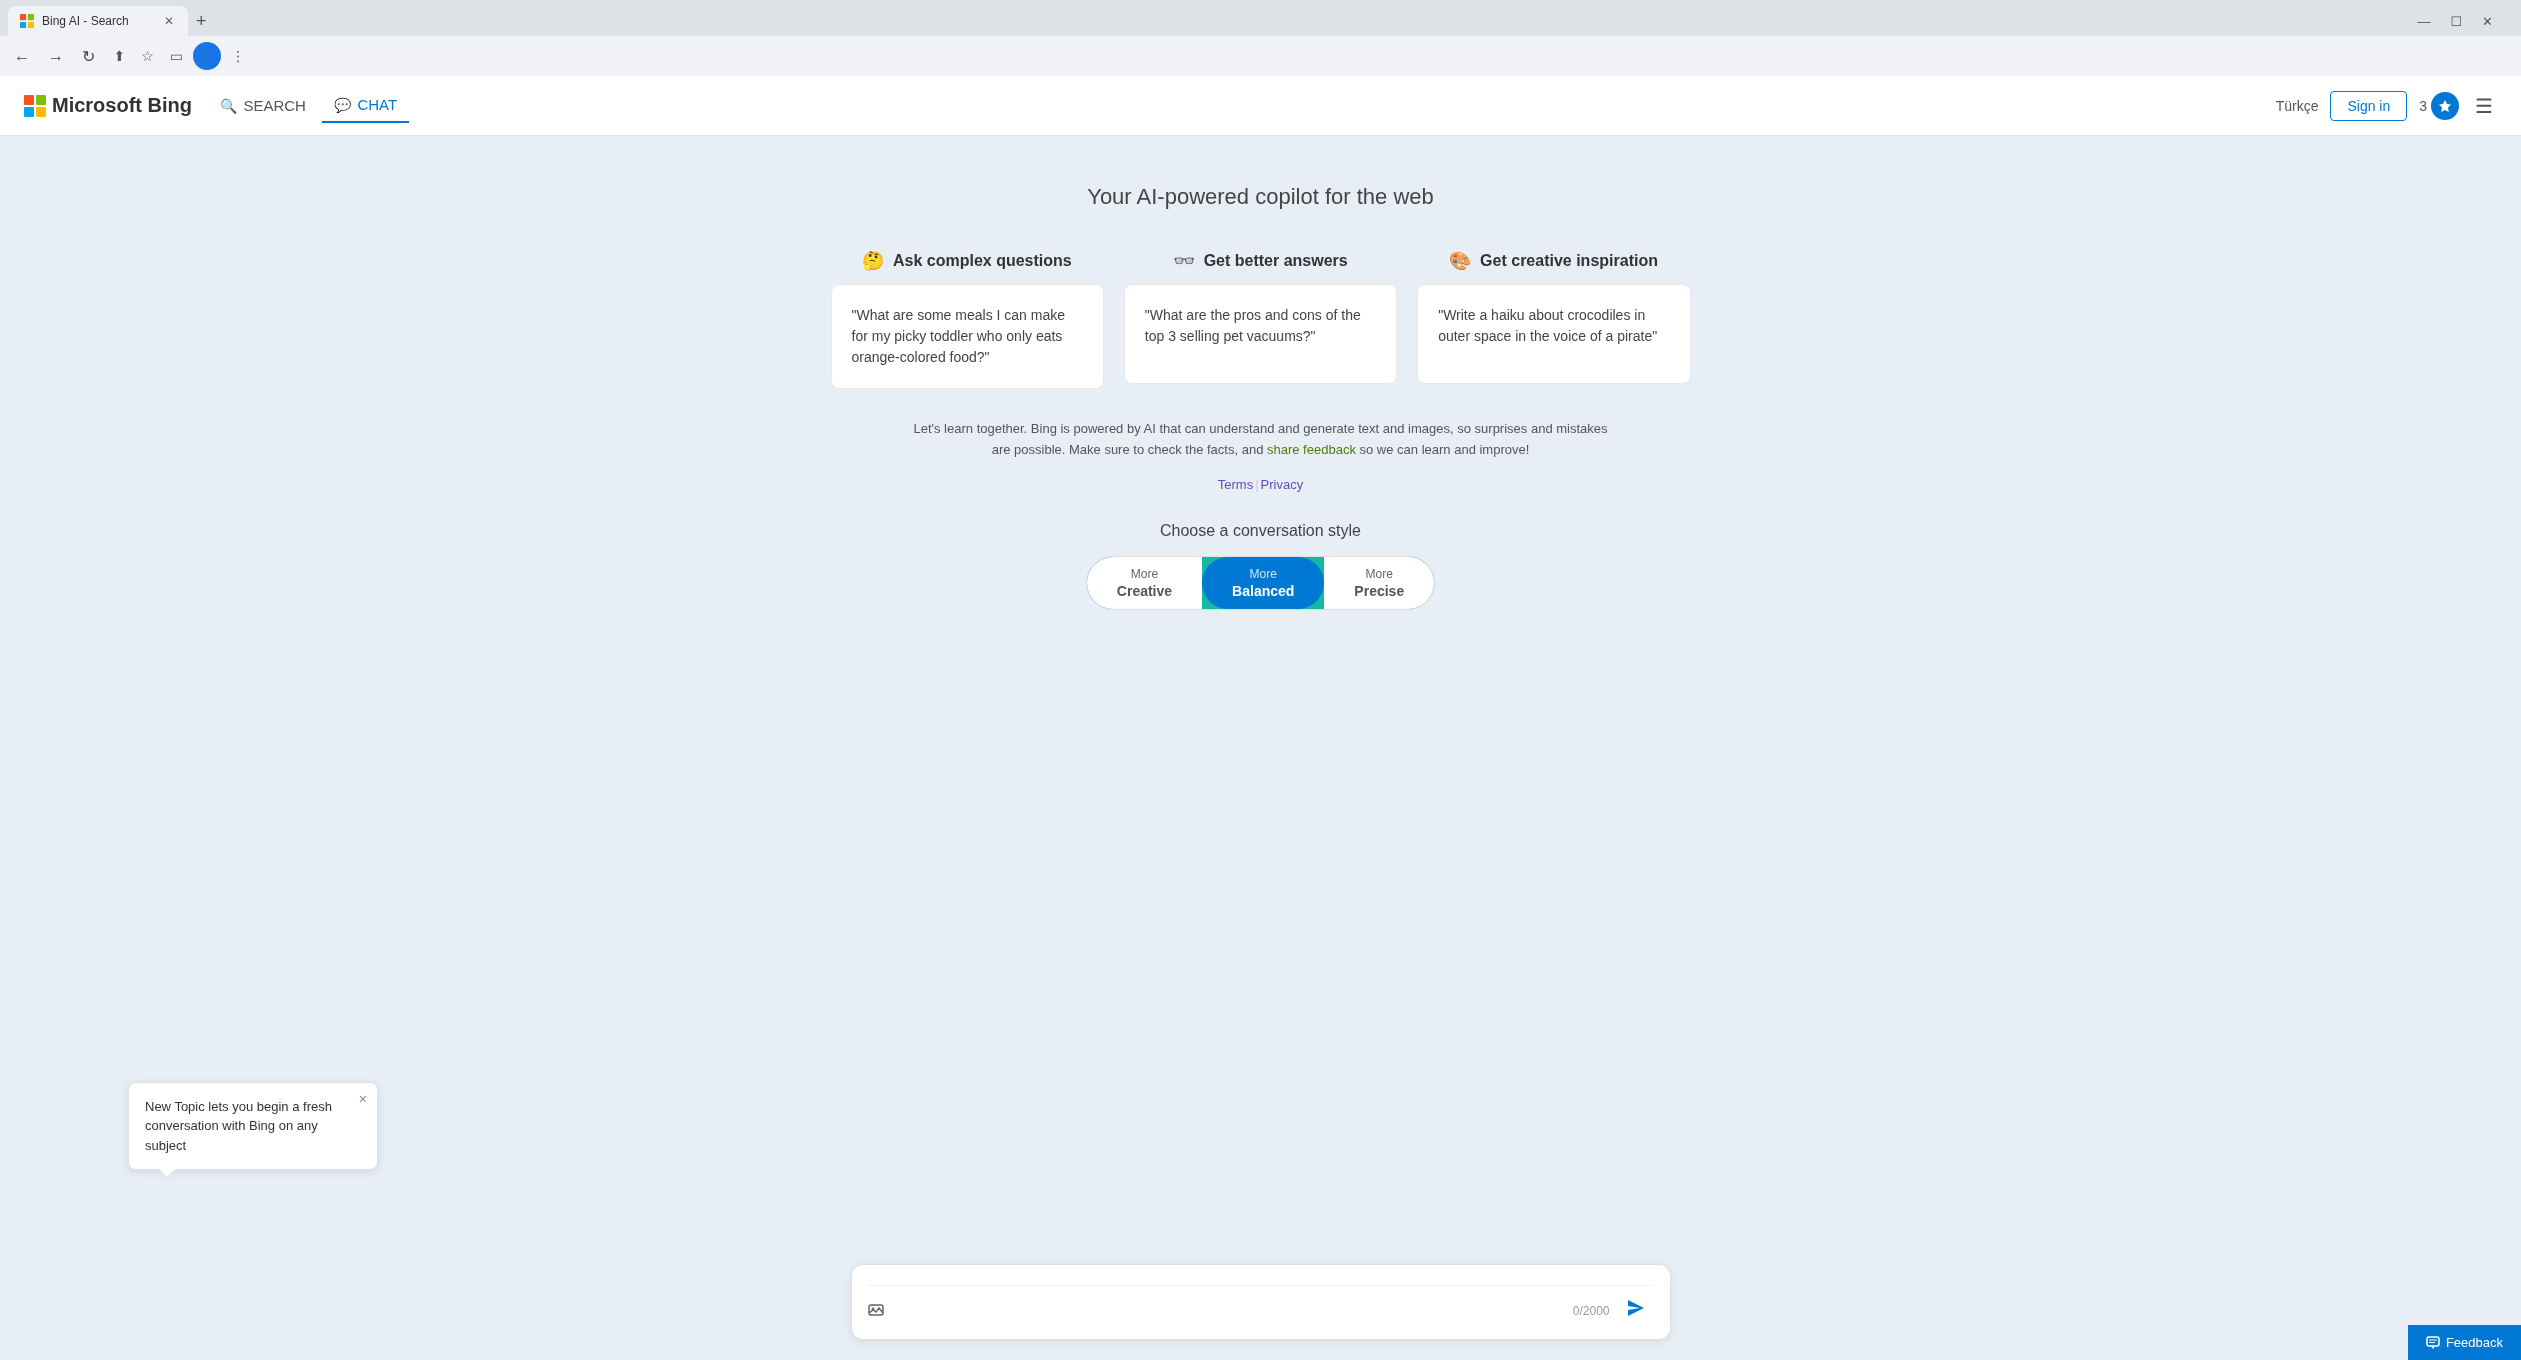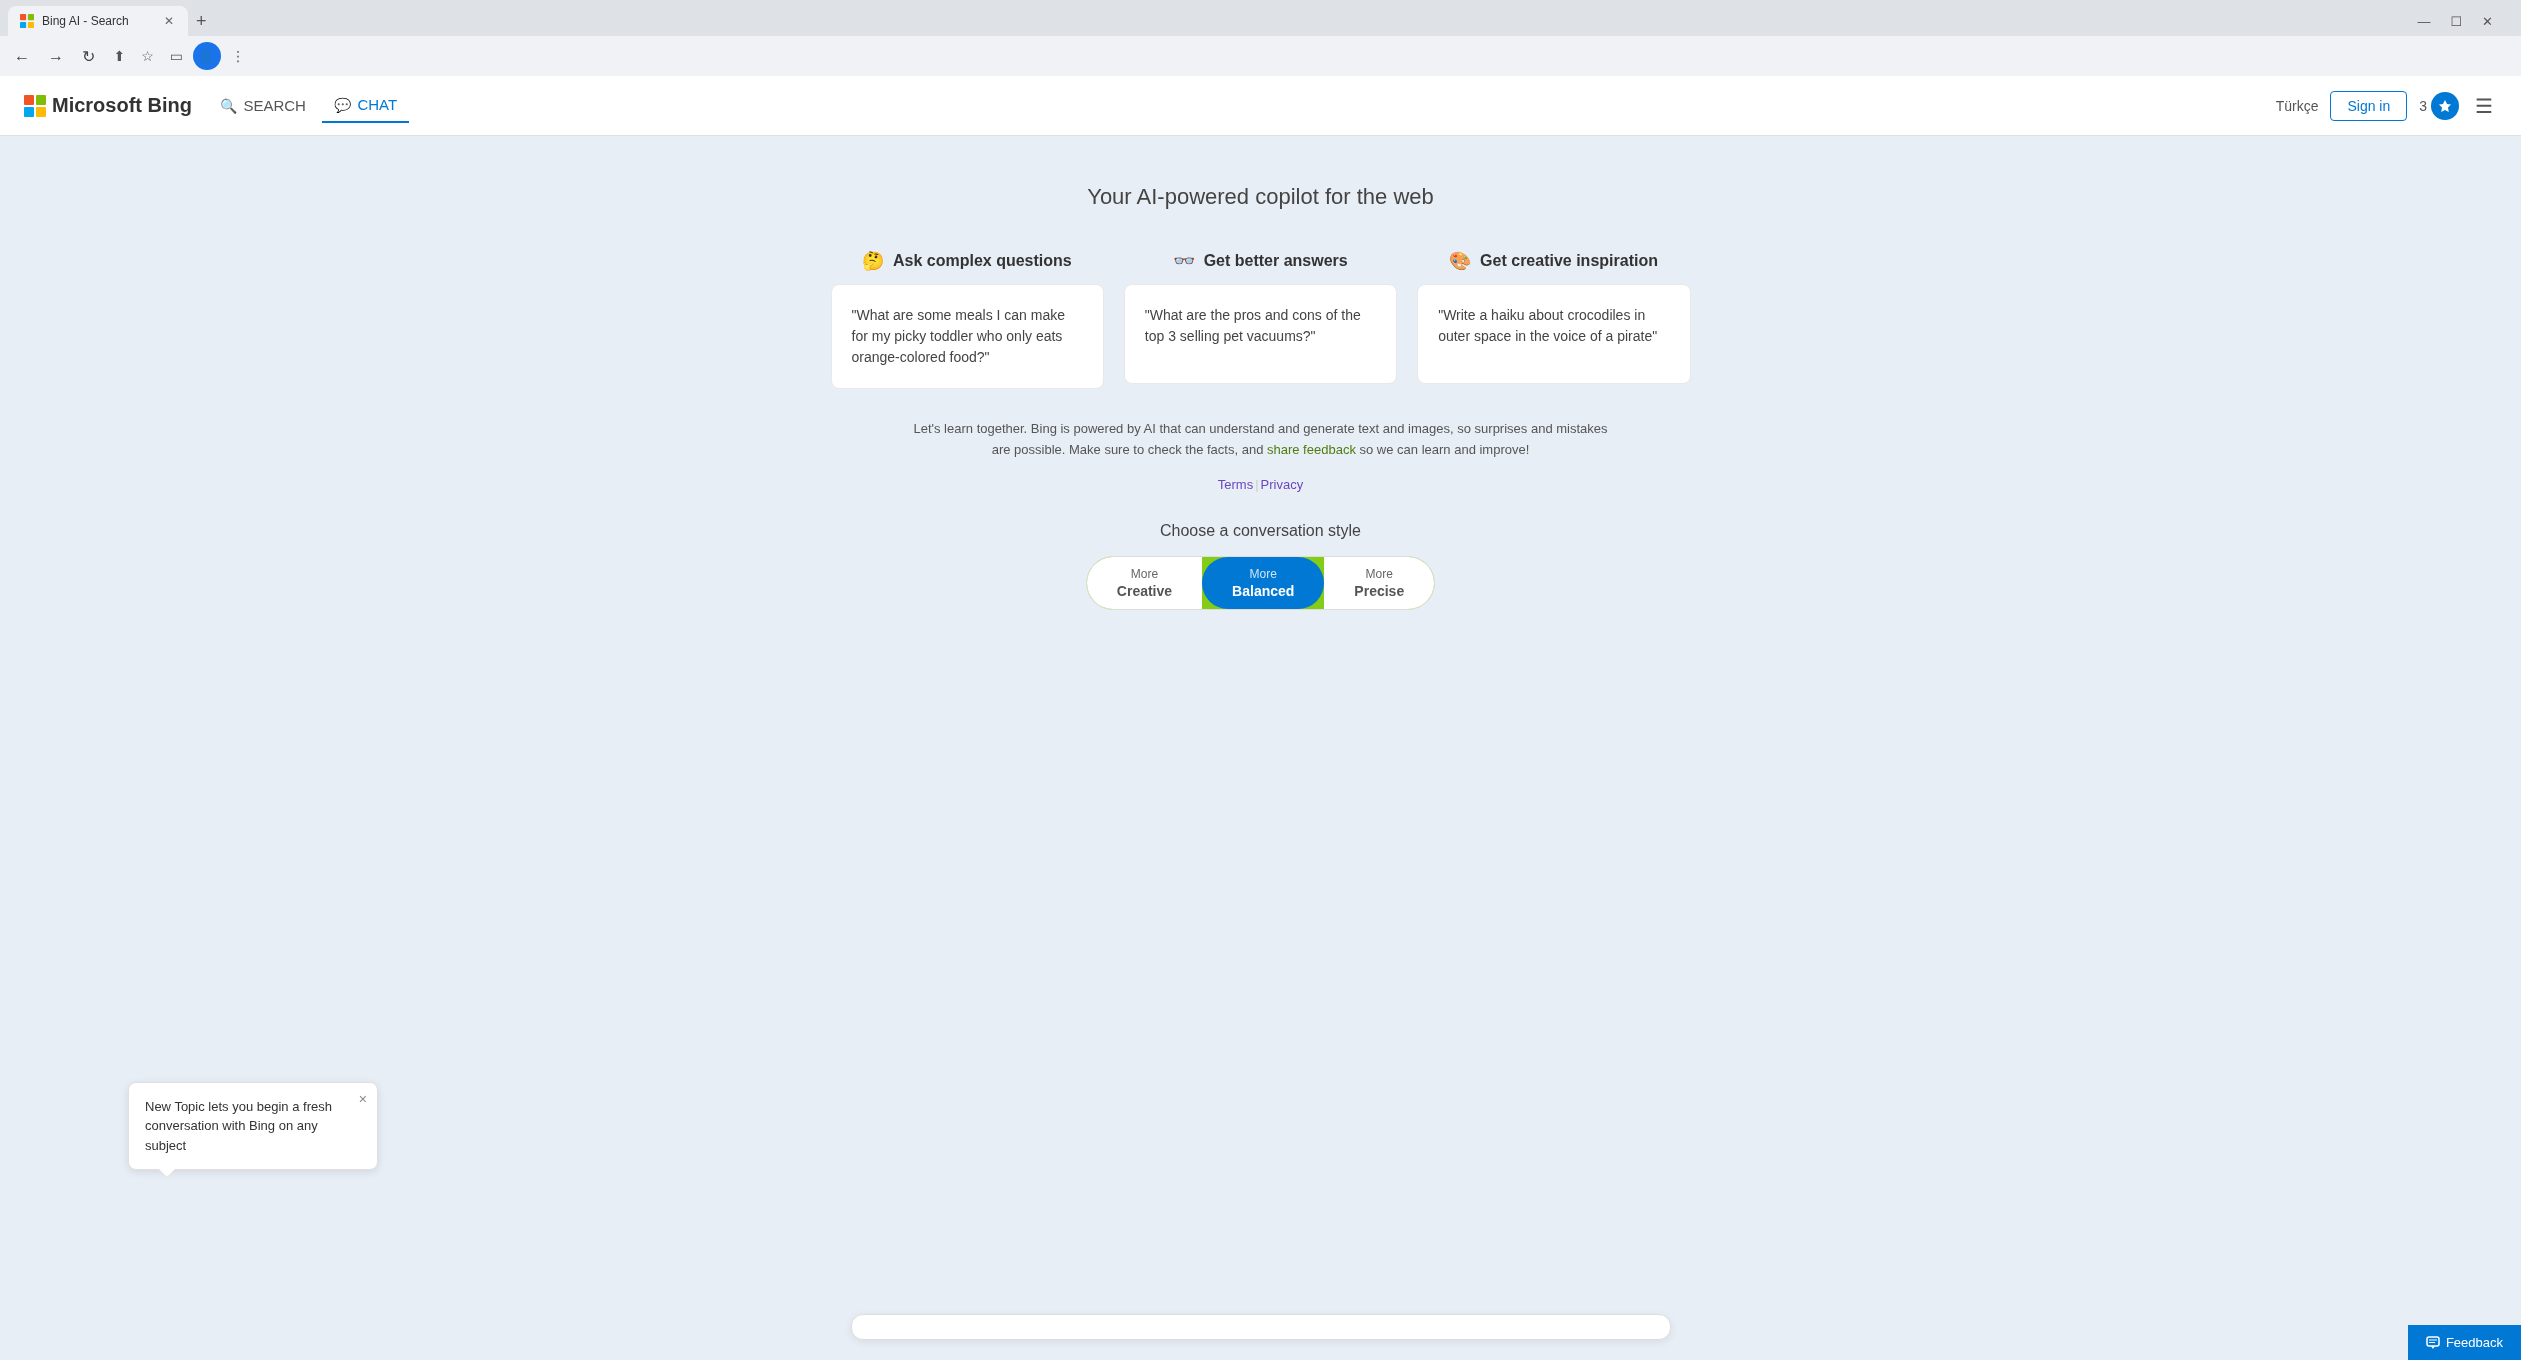--- a/index.html
+++ b/index.html
@@ -324,21 +324,21 @@
       align-items: center;
       margin-bottom: 30px;
     }
     .conv-style-label {
       font-size: 16px;
       color: #444;
       margin-bottom: 16px;
     }
     .conv-style-buttons {
       display: flex;
-      background: #84cc16;
+      background: #14b8a6;
       border: 1px solid #ddd;
       border-radius: 30px;
       overflow: hidden;
     }
     .conv-btn {
       padding: 10px 30px;
       border: none;
       background: white;
       cursor: pointer;
       font-size: 13px;
@@ -653,20 +653,37 @@
   </div>
 
 </div>
 
 <div class="tooltip-bubble">
   <button class="tooltip-close">×</button>
   <span>New Topic lets you begin a fresh conversation with Bing on any subject</span>
 </div>
 
 <div class="chat-input-section">
+  <div class="chat-input-footer">
+    <button class="image-search-btn">
+      <svg width="16" height="16" viewBox="0 0 16 16">
+        <rect x="1" y="2" width="14" height="10" rx="2" stroke="#666" stroke-width="1.5" fill="none"></rect>
+        <circle cx="5" cy="6" r="1.5" fill="#666"></circle>
+        <polyline points="1,10 5,7 8,9 11,5 15,10" stroke="#666" stroke-width="1.5" fill="none"></polyline>
+      </svg>
+    </button>
+    <div style="display:flex;align-items:center;gap:8px;">
+      <span class="char-count">0/2000</span>
+      <button class="send-btn">
+        <svg width="20" height="20" viewBox="0 0 20 20">
+          <polygon points="2,18 18,10 2,2 2,8 14,10 2,12" fill="#0078d4"></polygon>
+        </svg>
+      </button>
+    </div>
+  </div>
 </div>
 
 <button class="feedback-btn">
   <svg width="14" height="14" viewBox="0 0 14 14">
     <rect x="1" y="1" width="12" height="9" rx="2" stroke="white" stroke-width="1.5" fill="none"></rect>
     <line x1="3" y1="4" x2="11" y2="4" stroke="white" stroke-width="1"></line>
     <line x1="3" y1="6.5" x2="9" y2="6.5" stroke="white" stroke-width="1"></line>
     <path d="M5 10 L7 13 L9 10" fill="white"></path>
   </svg>
   <span>Feedback</span>

